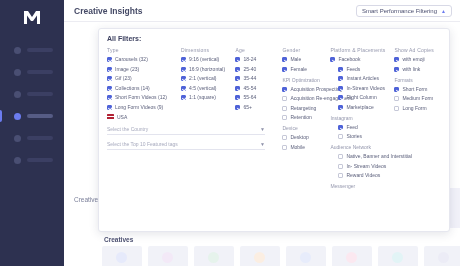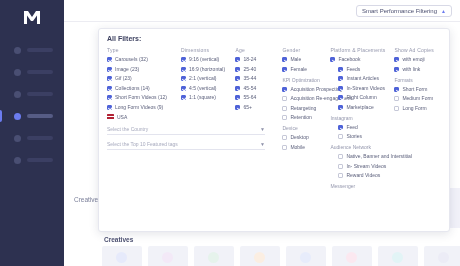--- a/index.html
+++ b/index.html
@@ -188,20 +188,21 @@
       </div>
       <div class="nav-item">
         <span class="nav-dot"></span>
         <span class="nav-bar"></span>
       </div>
     </div>
   </div>
 
   <div class="main">
     <div class="topbar">
+      <span class="page-title">Creative Insights</span>
       <div class="smart-filter">
         <span>Smart Performance Filtering</span>
         <span class="caret">▲</span>
       </div>
     </div>
 
     <div class="content">
 
       <div class="left-label">Creatives</div>
 

